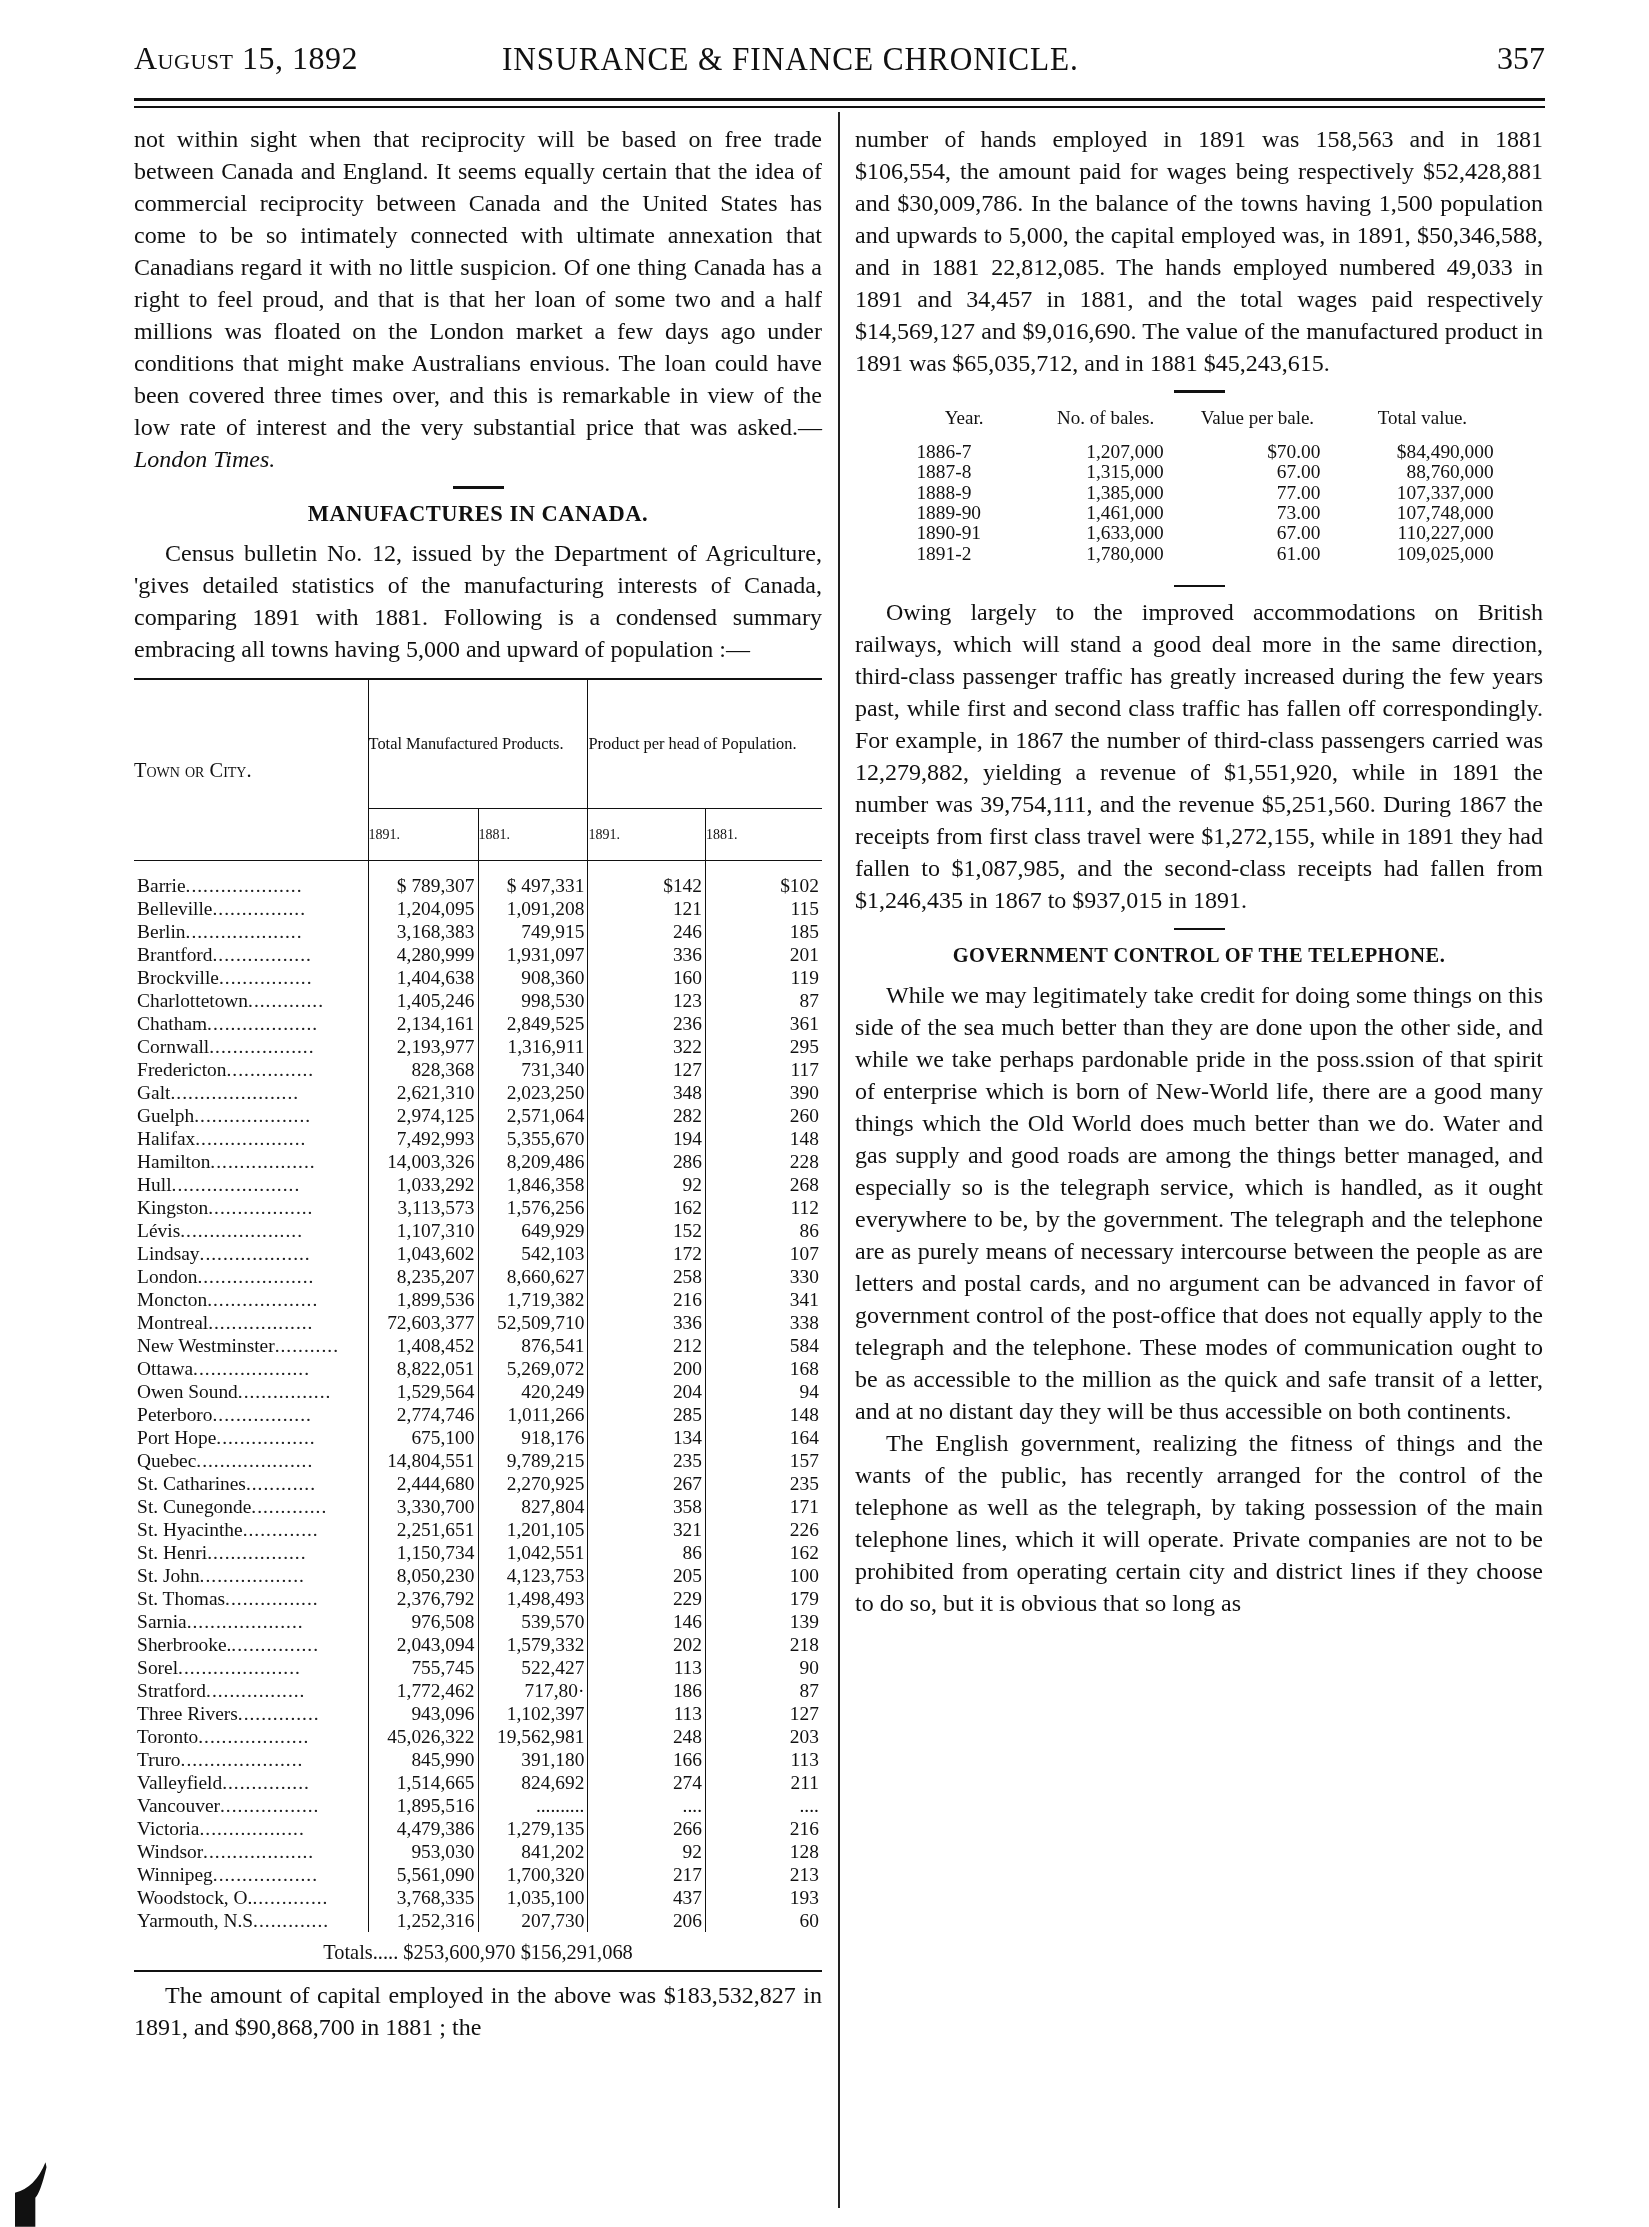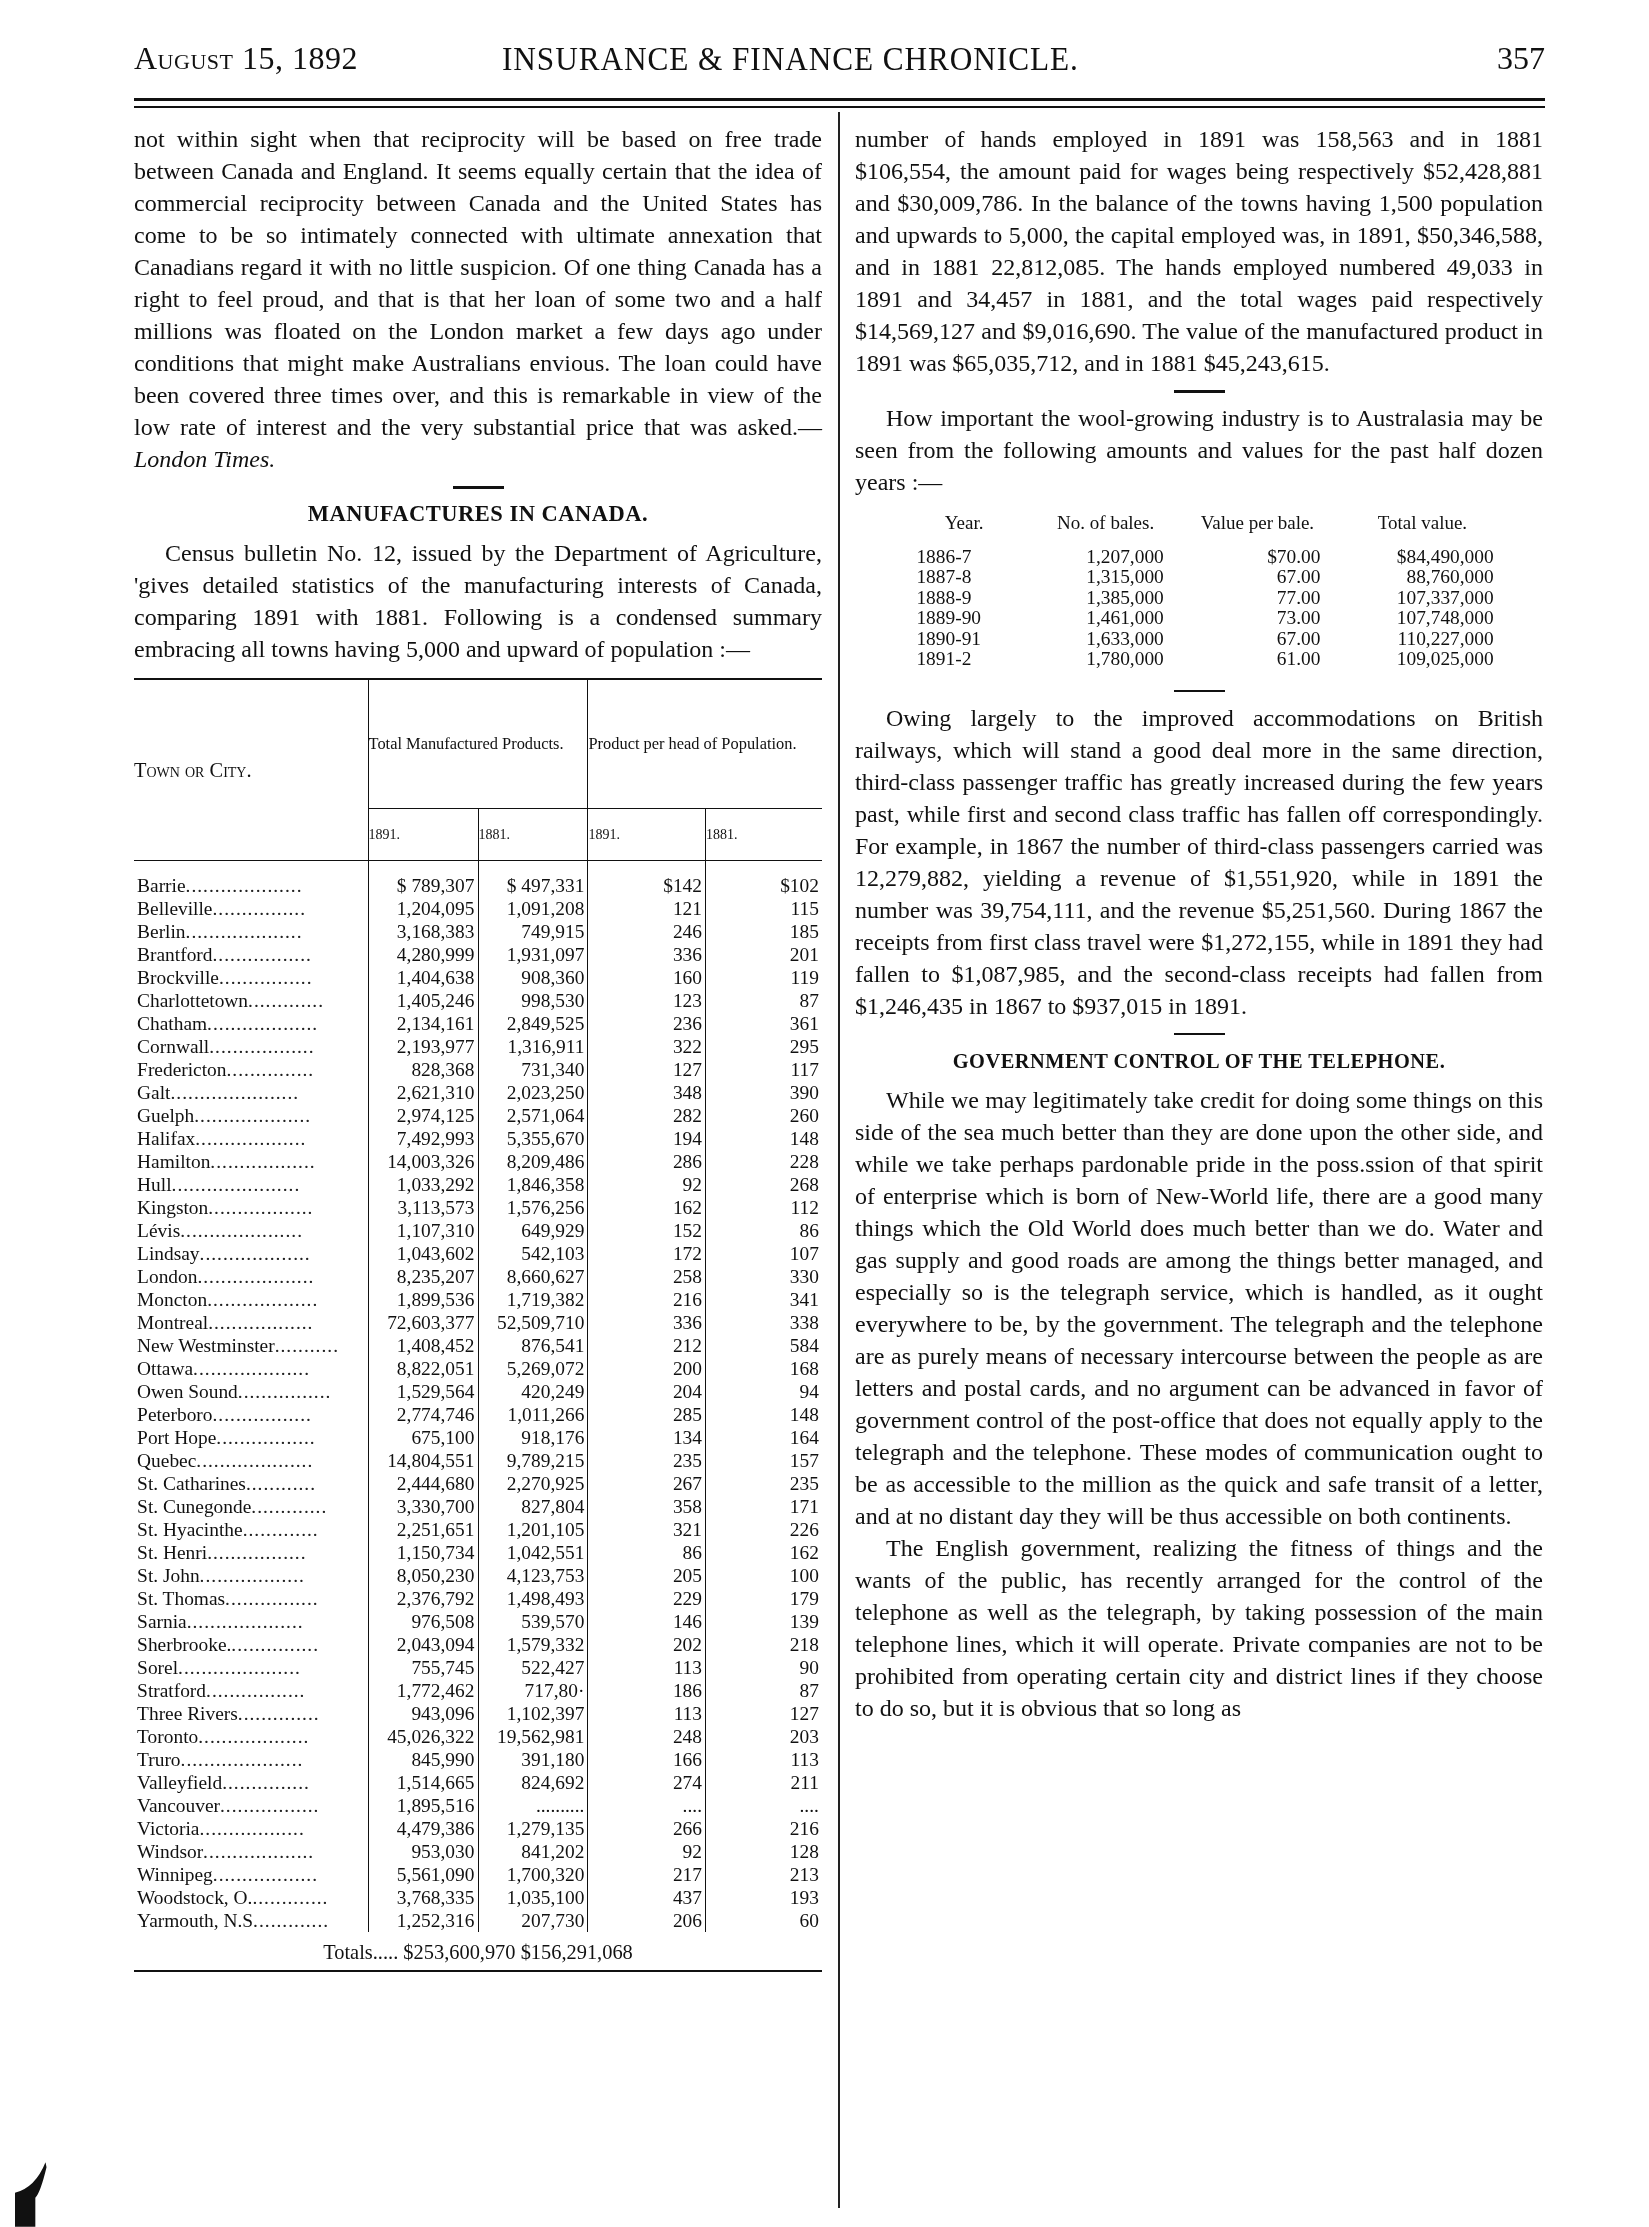--- a/index.html
+++ b/index.html
@@ -401,27 +401,27 @@
           <td>60</td>
         </tr>
       </tbody>
   </table>
   <div class="totals-row">
     <span>Totals.....</span>
     <span>$253,600,970</span>
     <span>$156,291,068</span>
   </div>
 
+  <p class="indent" style="margin-top:7.2px;">The amount of capital employed in the above was $183,532,827 in 1891, and $90,868,700 in 1881 ; the</p>
 </div>
 
 <div class="col col-right">
   <p>number of hands employed in 1891 was 158,563 and in 1881 $106,554, the amount paid for wages being respectively $52,428,881 and $30,009,786. In the balance of the towns having 1,500 population and upwards to 5,000, the capital employed was, in 1891, $50,346,588, and in 1881 22,812,085. The hands employed numbered 49,033 in 1891 and 34,457 in 1881, and the total wages paid respectively $14,569,127 and $9,016,690. The value of the manufactured product in 1891 was $65,035,712, and in 1881 $45,243,615.</p>
 
   <div class="short-rule"></div>
-  <p class="indent">How important the wool-growing industry is to Australasia may be seen from the following amounts and values for the past half dozen years :—</p>
 
   <table class="wool-table">
     <thead>
       <tr>
         <th>Year.</th>
         <th>No. of bales.</th>
         <th>Value per bale.</th>
         <th>Total value.</th>
       </tr>
     </thead>

